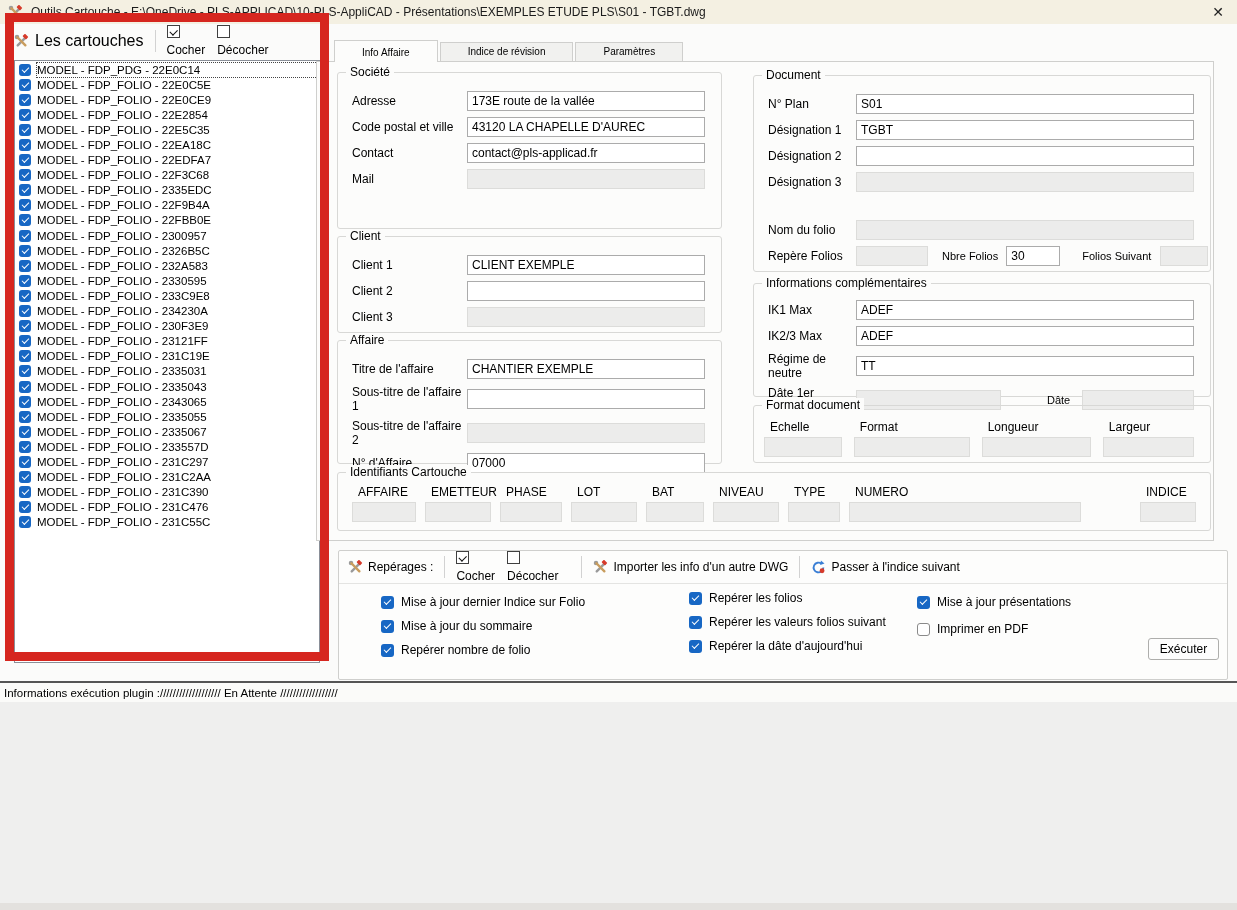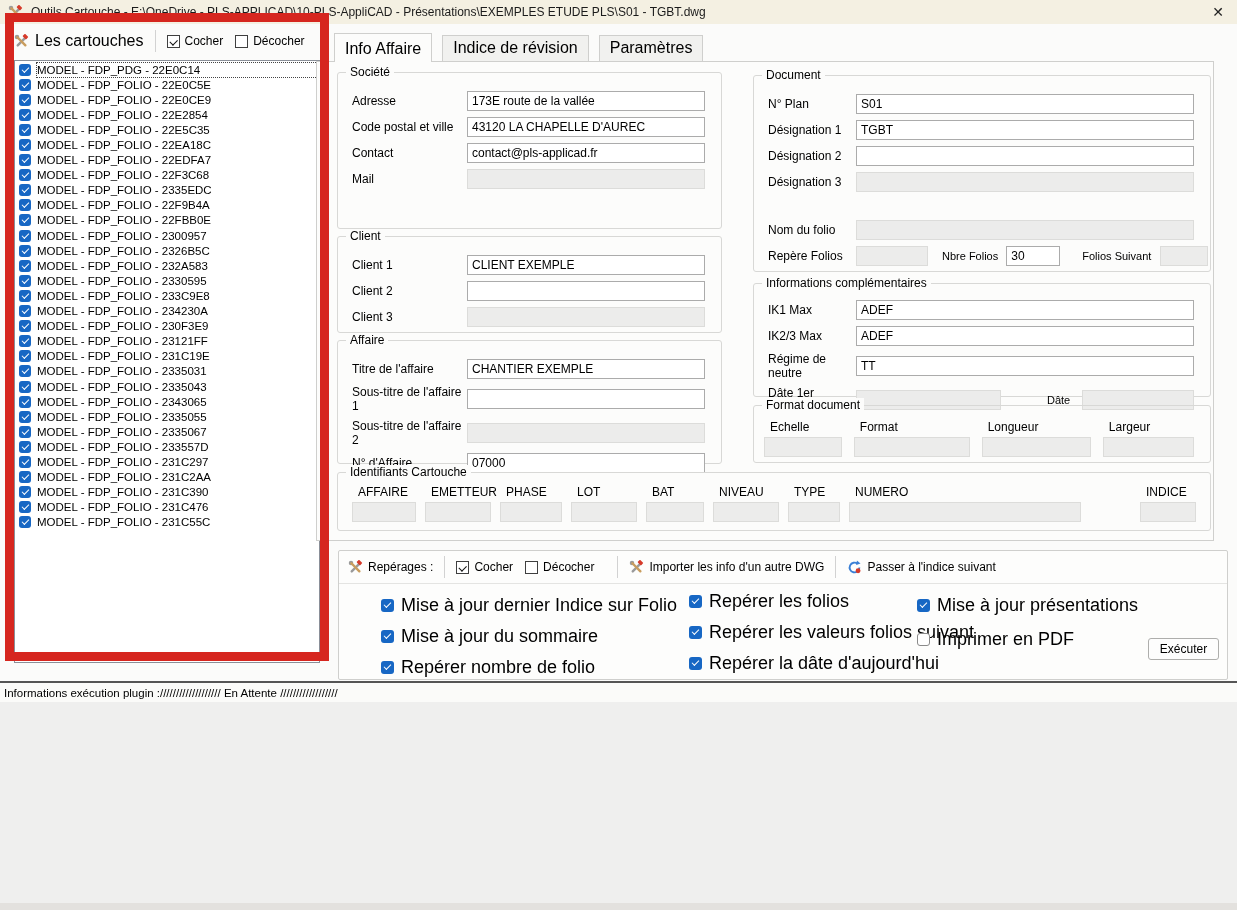--- a/index.html
+++ b/index.html
@@ -15,21 +15,21 @@
   .close-btn { margin-left:auto; font-size:14px; color:#222; width:22px; text-align:center; cursor:default; }
 
   
   .dialog { position:absolute; left:0; top:24px; width:1237px; height:659px; background:#fbfbfa; }
 
   
   .left-header { position:absolute; left:14px; top:4px; height:26px; display:flex; align-items:center; }
   .left-header .ticon { width:15px; height:15px; margin-right:6px; }
   .lh-label { font-size:16px; }
   .vsep { width:1px; height:22px; background:#d2d2d2; margin:0 11px; flex:none; }
-  .hdr-check { display:flex; align-items:flex-end; gap:5px; margin-right:12px; cursor:default; }
+  .hdr-check { display:flex; align-items:flex-start; gap:5px; margin-right:12px; cursor:default;flex-direction:column; }
   .cbc { width:13px; height:13px; background:#fff; border:1px solid #3f3f3f; position:relative; flex:none; display:inline-block; }
   .cbc.checked::after { content:""; position:absolute; left:2px; top:2.5px; width:6px; height:3.5px;
        border-left:1.6px solid #111; border-bottom:1.6px solid #111; transform:rotate(-45deg); }
 
   
   .listbox { position:absolute; left:14px; top:36px; width:306px; height:603px; background:#fff;
              border:1px solid #8a8f98; overflow:hidden; padding-top:1px; }
   .litem { display:flex; align-items:center; height:15.1px; padding-left:4px; }
   .cb11 { width:13px; height:13px; border-radius:3px; background:#1767c4; position:relative; flex:none; display:inline-block; }
   .cb11.checked::after { content:""; position:absolute; left:2.8px; top:3px; width:6px; height:3.2px;
@@ -38,21 +38,21 @@
   .litem .cb11 { width:12px; height:12px; }
   .litem .ltext { font-size:11.5px; margin-left:6px; flex:1; line-height:14px; white-space:nowrap; }
   .litem.focused .ltext { outline:1px dotted #444; }
 
   
   .red-annotation { position:absolute; left:5px; top:13px; width:324px; height:648px;
                     border:9px solid #d6261f; pointer-events:none; z-index:50; }
 
   
   .tabs { position:absolute; left:334px; top:14px; height:23px; display:flex; align-items:flex-end; z-index:3; }
-  .tab { font-size:16px; padding:3px 10px 4px; border:1px solid #cfcfcd; border-bottom:none; background:#f1f1ef; margin-right:10px; }
+  .tab { font-size:10px; padding:3px 27px 4px; border:1px solid #cfcfcd; border-bottom:none; background:#f1f1ef; margin-right:2px; }
   .tab.active { background:#fcfcfb; padding-top:6px; position:relative; top:1px; }
 
   .tabpage { position:absolute; left:316px; top:37px; width:898px; height:480px;
              border:1px solid #cfcfcd; background:#fcfcfb; }
 
   
   .groupbox { position:absolute; border:1px solid #d8d8d6; border-radius:3px; }
   .glegend { position:absolute; top:-8px; left:8px; background:#fcfcfb; padding:0 4px; font-size:12px; }
   .rows { padding:18px 16px 0 14px; }
   .frow { display:flex; align-items:center; margin-bottom:6px; }
@@ -81,21 +81,21 @@
   .bottom-panel { position:absolute; left:338px; top:526px; width:890px; height:130px;
                   border:1px solid #cfcfcd; border-radius:2px; background:#fdfdfc; }
   .btoolbar { display:flex; align-items:center; height:33px; border-bottom:1px solid #e4e4e2; padding-left:9px; }
   .btoolbar .ticon { width:15px; height:15px; margin-right:5px; flex:none; }
   .tlabel { font-size:12px; white-space:nowrap; }
   .chkcol { position:absolute; display:flex; flex-direction:column; gap:10px; }
   #chkcol1 { left:42px; top:44px; }
   #chkcol2 { left:350px; top:40px; }
   #chkcol3 { left:578px; top:44px; gap:13px; }
   .chk { display:flex; align-items:center; gap:7px; cursor:default; }
-  .chk span:last-child { font-size:18px; white-space:nowrap; }
+  .chk span:last-child { font-size:12px; white-space:nowrap; }
   .exec-btn { position:absolute; left:809px; top:87px; width:71px; height:22px; background:#fdfdfd;
               border:1px solid #aeaeac; border-radius:3px; font-family:inherit; font-size:12px; }
 
   
   .statusbar { position:absolute; left:0; top:681px; width:1237px; height:21px; background:#fbfbf9;
                border-top:2px solid #555; font-size:11.5px; display:flex; align-items:center; padding-left:4px; }
   .canvas-area { position:absolute; left:0; top:702px; width:1237px; height:208px; background:#efefee; }
   .canvas-area::after { content:""; position:absolute; bottom:0; left:0; width:100%; height:7px; background:#e3e1de; }
 </style>
 </head>

